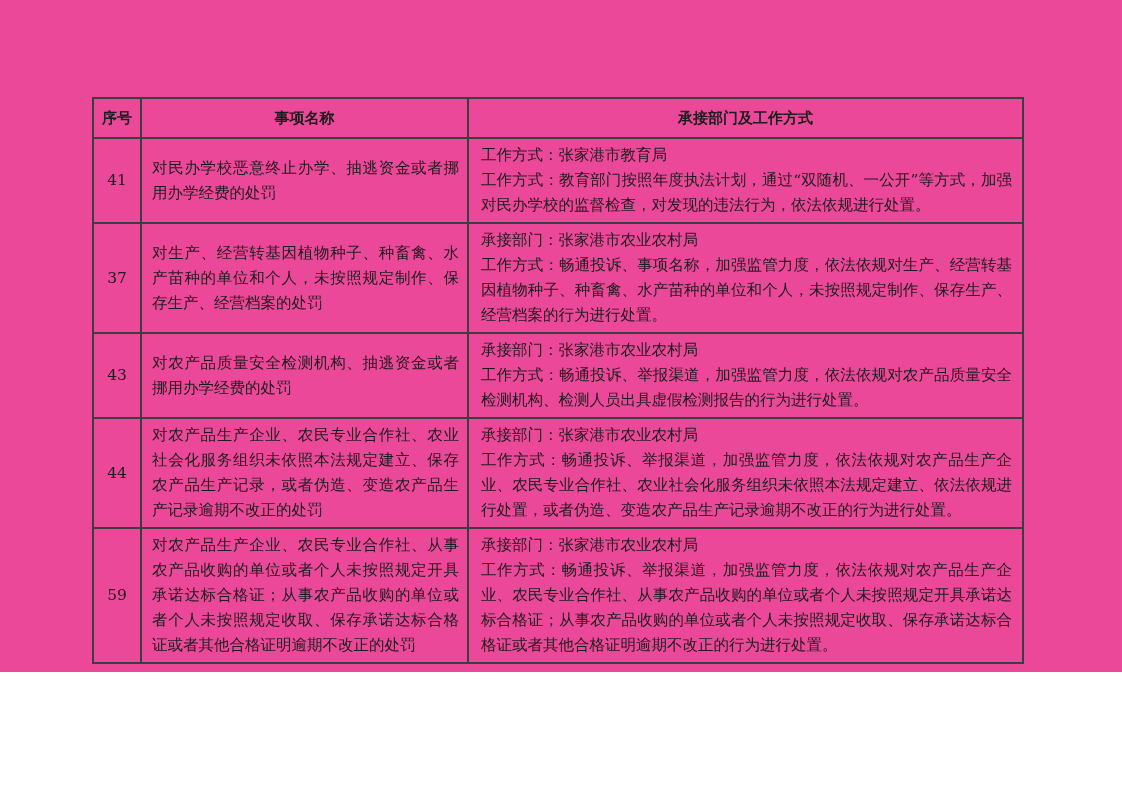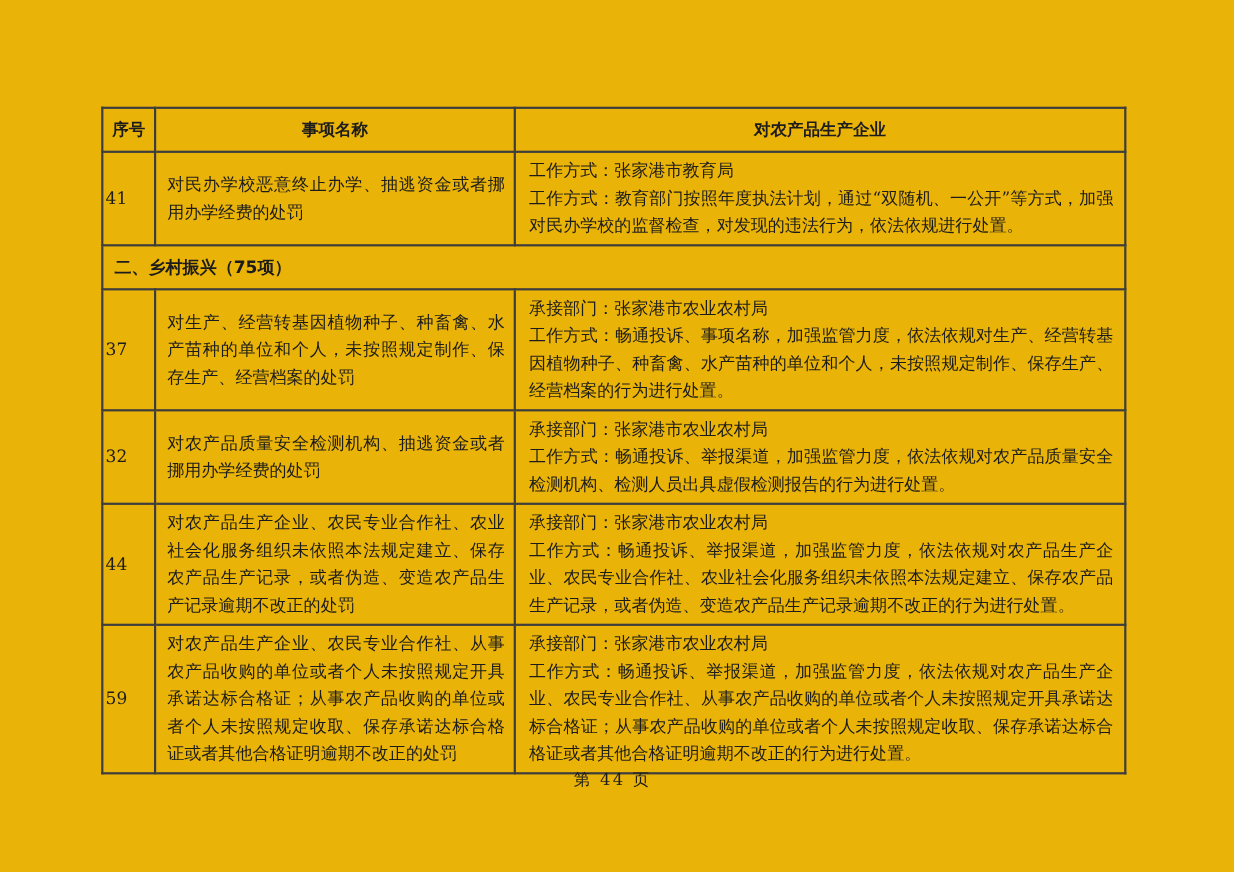--- a/index.html
+++ b/index.html
@@ -3,22 +3,22 @@
 <meta charset="utf-8">
 <style>
   html, body {
     margin: 0;
     padding: 0;
     background: #ffffff;
   }
   .page {
     position: relative;
     width: 1122px;
-    height: 793px;
-    background: #eab308;
+    height: 672px;
+    background: #ec4899;
     overflow: hidden;
     font-family: "DejaVu Serif", "Liberation Serif", serif;
     color: #1c1c1c;
   }
   table.doc-table {
     position: absolute;
     left: 92px;
     top: 97px;
     width: 930px;
     border-collapse: collapse;
@@ -45,20 +45,21 @@
   }
   tr.header-row  { height: 40px; }
   tr.row-41      { height: 78px; }
   tr.section-row { height: 40px; }
   tr.row-42      { height: 103px; }
   tr.row-43      { height: 79px; }
   tr.row-44      { height: 100px; }
   tr.row-45      { height: 128px; }
 
   td.seq-cell {
+    text-align: center;
     vertical-align: middle;
     padding: 2px;
   }
   td.name-cell {
     vertical-align: middle;
     padding: 4px 8px 4px 10px;
     text-align: justify;
   }
   td.detail-cell {
     vertical-align: middle;
@@ -90,61 +91,58 @@
   <table class="doc-table">
     <colgroup>
       <col class="c-seq">
       <col class="c-name">
       <col class="c-dept">
     </colgroup>
     <thead>
       <tr class="header-row">
         <th>序号</th>
         <th>事项名称</th>
-        <th>对农产品生产企业</th>
+        <th>承接部门及工作方式</th>
       </tr>
     </thead>
     <tbody>
       <tr class="row-41">
         <td class="seq-cell">41</td>
         <td class="name-cell">对民办学校恶意终止办学、抽逃资金或者挪用办学经费的处罚</td>
         <td class="detail-cell">
           <div>工作方式：张家港市教育局</div>
           <div>工作方式：教育部门按照年度执法计划，通过“双随机、一公开”等方式，加强对民办学校的监督检查，对发现的违法行为，依法依规进行处置。</div>
         </td>
       </tr>
 
-      <tr class="section-row">
-        <td class="section-cell" colspan="3">二、乡村振兴（75项）</td>
-      </tr>
 
       <tr class="row-42">
         <td class="seq-cell">37</td>
         <td class="name-cell">对生产、经营转基因植物种子、种畜禽、水产苗种的单位和个人，未按照规定制作、保存生产、经营档案的处罚</td>
         <td class="detail-cell">
           <div>承接部门：张家港市农业农村局</div>
           <div>工作方式：畅通投诉、事项名称，加强监管力度，依法依规对生产、经营转基因植物种子、种畜禽、水产苗种的单位和个人，未按照规定制作、保存生产、经营档案的行为进行处置。</div>
         </td>
       </tr>
 
       <tr class="row-43">
-        <td class="seq-cell">32</td>
+        <td class="seq-cell">43</td>
         <td class="name-cell">对农产品质量安全检测机构、抽逃资金或者挪用办学经费的处罚</td>
         <td class="detail-cell">
           <div>承接部门：张家港市农业农村局</div>
           <div>工作方式：畅通投诉、举报渠道，加强监管力度，依法依规对农产品质量安全检测机构、检测人员出具虚假检测报告的行为进行处置。</div>
         </td>
       </tr>
 
       <tr class="row-44">
         <td class="seq-cell">44</td>
         <td class="name-cell">对农产品生产企业、农民专业合作社、农业社会化服务组织未依照本法规定建立、保存农产品生产记录，或者伪造、变造农产品生产记录逾期不改正的处罚</td>
         <td class="detail-cell">
           <div>承接部门：张家港市农业农村局</div>
-          <div>工作方式：畅通投诉、举报渠道，加强监管力度，依法依规对农产品生产企业、农民专业合作社、农业社会化服务组织未依照本法规定建立、保存农产品生产记录，或者伪造、变造农产品生产记录逾期不改正的行为进行处置。</div>
+          <div>工作方式：畅通投诉、举报渠道，加强监管力度，依法依规对农产品生产企业、农民专业合作社、农业社会化服务组织未依照本法规定建立、依法依规进行处置，或者伪造、变造农产品生产记录逾期不改正的行为进行处置。</div>
         </td>
       </tr>
 
       <tr class="row-45">
         <td class="seq-cell">59</td>
         <td class="name-cell">对农产品生产企业、农民专业合作社、从事农产品收购的单位或者个人未按照规定开具承诺达标合格证；从事农产品收购的单位或者个人未按照规定收取、保存承诺达标合格证或者其他合格证明逾期不改正的处罚</td>
         <td class="detail-cell">
           <div>承接部门：张家港市农业农村局</div>
           <div>工作方式：畅通投诉、举报渠道，加强监管力度，依法依规对农产品生产企业、农民专业合作社、从事农产品收购的单位或者个人未按照规定开具承诺达标合格证；从事农产品收购的单位或者个人未按照规定收取、保存承诺达标合格证或者其他合格证明逾期不改正的行为进行处置。</div>
         </td>

